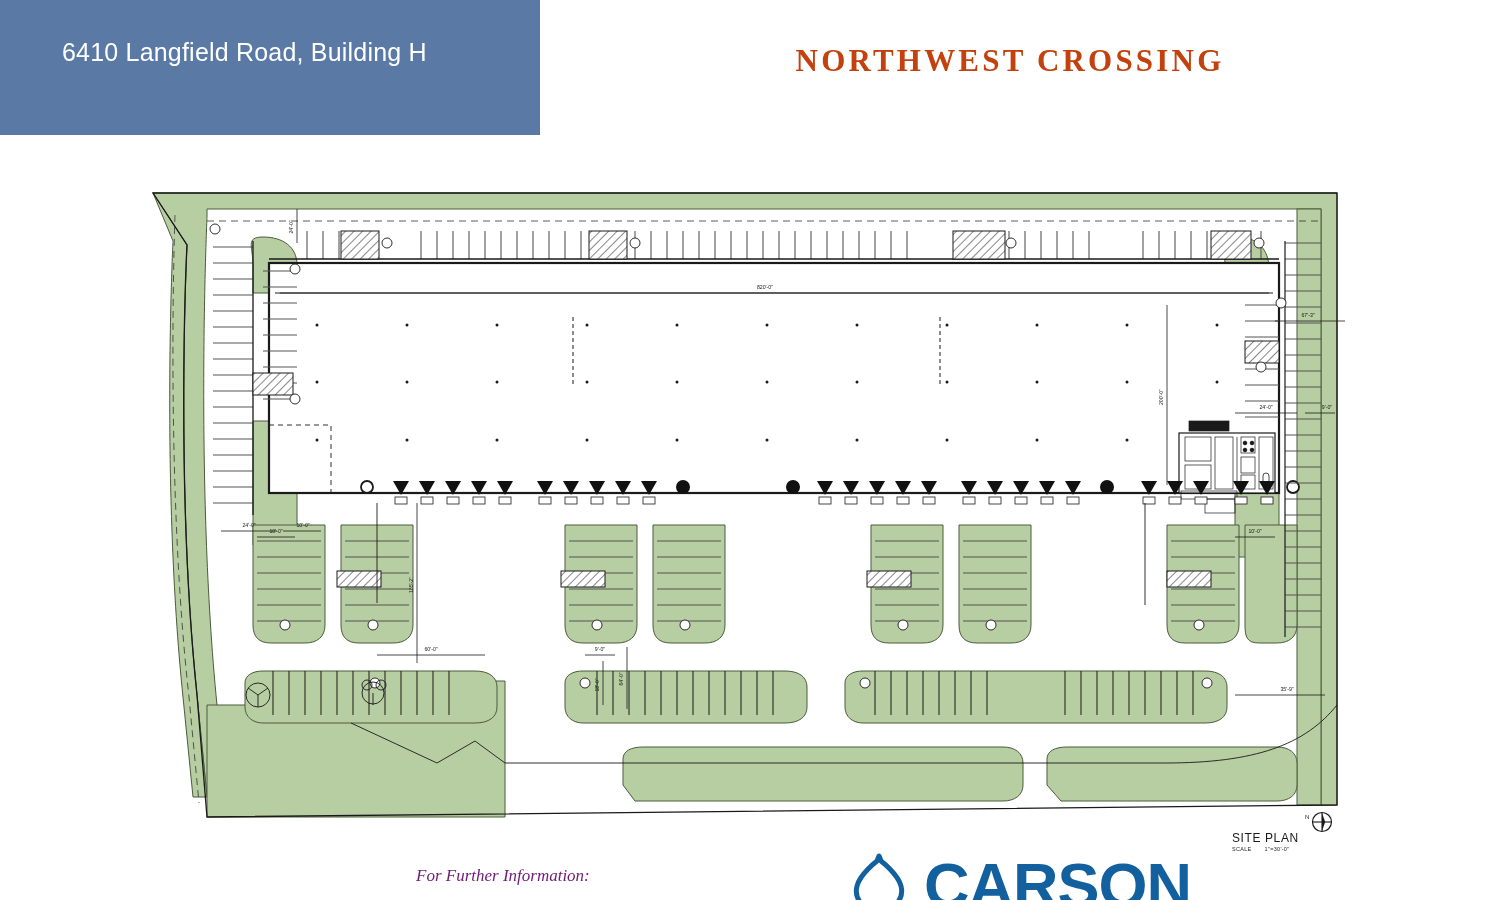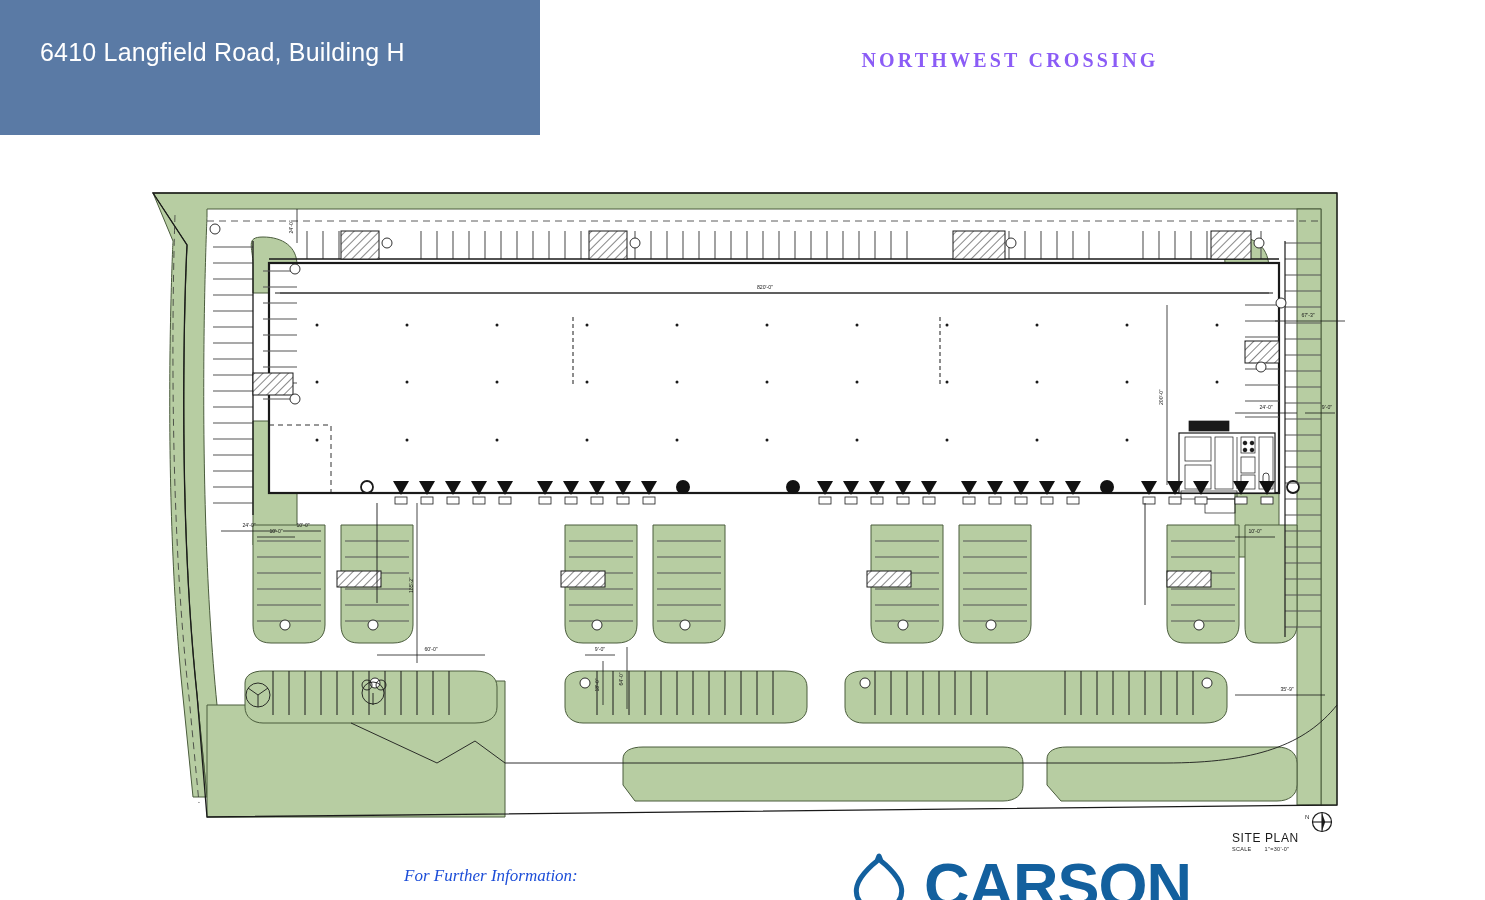--- a/index.html
+++ b/index.html
@@ -15,43 +15,43 @@
     font-family: "Liberation Sans", sans-serif;
   }
 
   
   #address-banner {
     position: absolute;
     left: 0; top: 0;
     width: 540px; height: 135px;
     background: #5a7aa5;
     box-sizing: border-box;
-    padding: 36px 0 0 40px;
+    padding: 36px 0 0 62px;
   }
   .addr-line {
     color: #ffffff;
     font-family: "Liberation Sans", sans-serif;
     font-size: 25px;
     font-weight: 400;
     line-height: 32px;
     letter-spacing: 0.2px;
     white-space: nowrap;
   }
 
   #park-title {
     position: absolute;
     left: 700px; top: 40px;
     width: 620px;
     text-align: center;
   }
   .park-line {
     font-family: "Liberation Serif", serif;
-    font-size: 20px;
+    font-size: 31px;
     font-weight: bold;
-    color: #8b5cf6;
+    color: #c2410c;
     letter-spacing: 3.2px;
     line-height: 41px;
     white-space: nowrap;
   }
 
   
   #site-plan {
     position: absolute;
     left: 145px; top: 185px;
     width: 1215px; height: 640px;
@@ -90,25 +90,25 @@
     position: absolute;
     left: 1305px; top: 814px;
     font-family: "Liberation Sans", sans-serif;
     font-size: 6px;
     color: #222;
   }
 
   
   #further-info {
     position: absolute;
-    left: 404px; top: 866px;
+    left: 416px; top: 866px;
     font-family: "Liberation Serif", serif;
     font-style: italic;
     font-size: 17px;
-    color: #1d4ed8;
+    color: #701a75;
     white-space: nowrap;
   }
   #carson-logo {
     position: absolute;
     left: 848px; top: 852px;
     display: flex;
     align-items: flex-end;
     gap: 14px;
   }
   #carson-wordmark {

